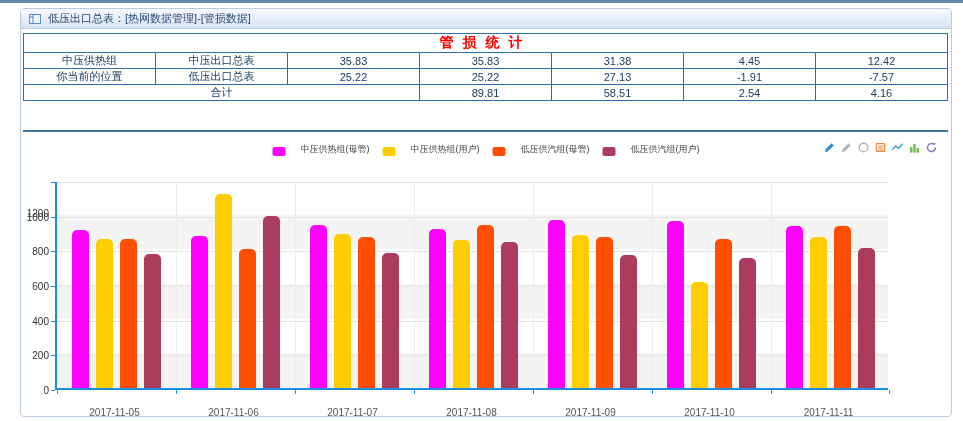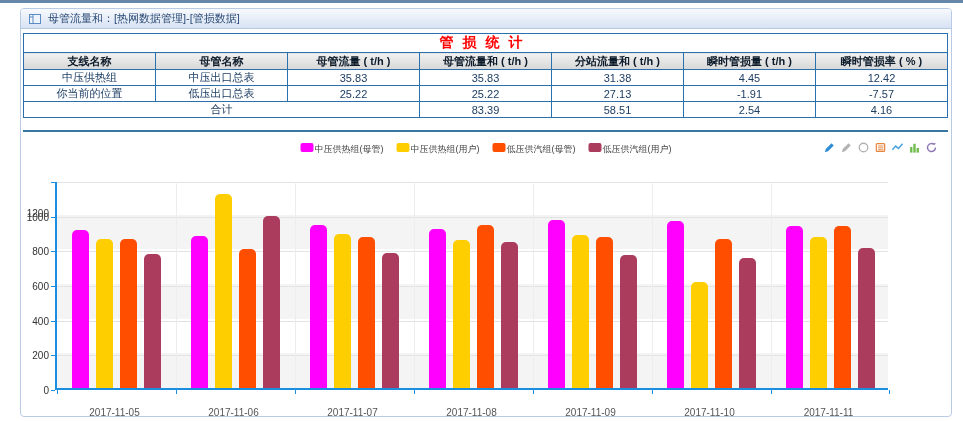--- a/index.html
+++ b/index.html
@@ -37,21 +37,21 @@
 
   .divider { position:absolute; left:2px; right:3px; top:121px; border-top:2px solid #39789e; }
 
   .chart-title {
     position:absolute; left:3px; top:133px; font-size:13px; font-weight:bold; color:#2aa1d9;
   }
   .legend {
     position:absolute; top:134px; left:50%; transform:translateX(-50%);
     display:flex; gap:13px; align-items:center; white-space:nowrap;
   }
-  .legend-item { display:flex; align-items:flex-start; gap:1px; cursor:pointer; }
+  .legend-item { display:flex; align-items:flex-end; gap:15px; cursor:pointer; }
   .legend-chip { width:13px; height:9px; border-radius:2px; display:inline-block; }
   .legend-label { font-size:9px; color:#444; }
 
   .toolbox { position:absolute; right:13px; top:132px; display:flex; gap:4px; align-items:center; }
   .tool { width:13px; height:13px; cursor:pointer; display:inline-flex; }
 
   .yaxis-labels { position:absolute; left:0; top:173px; width:30px; height:208px; }
   .yaxis-labels div { position:absolute; right:2px; font-size:10px; color:#333; }
 
   #chart-plot {
@@ -74,37 +74,28 @@
 
 <div class="panel">
   <div class="panel-header">
     <span class="win-icon">
       <svg width="12" height="10" viewBox="0 0 12 10">
         <rect x="0.5" y="0.5" width="11" height="9" fill="#eef4fb" stroke="#5a8bc4"></rect>
         <line x1="4" y1="0.5" x2="4" y2="9.5" stroke="#5a8bc4"></line>
         <line x1="0.5" y1="3" x2="4" y2="3" stroke="#5a8bc4"></line>
       </svg>
     </span>
-    <span class="breadcrumb">母管流量和：[热网数据管理]-[管损数据]</span>
+    <span class="breadcrumb">低压出口总表：[热网数据管理]-[管损数据]</span>
   </div>
 
   <div class="table-wrap">
     <table class="stats">
       <thead>
         <tr>
             <td class="tbl-title" colspan="7">管损统计</td>
-          </tr>
-        <tr id="hdr-row">
-            <th style="width: 10.4%;">支线名称</th>
-            <th style="width: 12%;">母管名称</th>
-            <th style="width: 13.9%;">母管流量 ( t/h )</th>
-            <th style="width: 15.9%;">母管流量和 ( t/h )</th>
-            <th style="width: 16.2%;">分站流量和 ( t/h )</th>
-            <th style="width: 15.9%;">瞬时管损量 ( t/h )</th>
-            <th style="width: 15.7%;">瞬时管损率 ( % )</th>
           </tr>
       </thead>
       <tbody id="tbl-body">
           <tr>
             <td class="cell">中压供热组</td>
             <td class="cell">中压出口总表</td>
             <td class="cell">35.83</td>
             <td class="cell">35.83</td>
             <td class="cell">31.38</td>
             <td class="cell">4.45</td>
@@ -114,21 +105,21 @@
             <td class="cell">你当前的位置</td>
             <td class="cell">低压出口总表</td>
             <td class="cell">25.22</td>
             <td class="cell">25.22</td>
             <td class="cell">27.13</td>
             <td class="cell">-1.91</td>
             <td class="cell">-7.57</td>
           </tr>
           <tr>
             <td colspan="3" class="total-label">合计</td>
-            <td class="cell">83.39</td>
+            <td class="cell">89.81</td>
             <td class="cell">58.51</td>
             <td class="cell">2.54</td>
             <td class="cell">4.16</td>
           </tr>
         </tbody>
     </table>
   </div>
 
   <div class="divider"></div>
 

